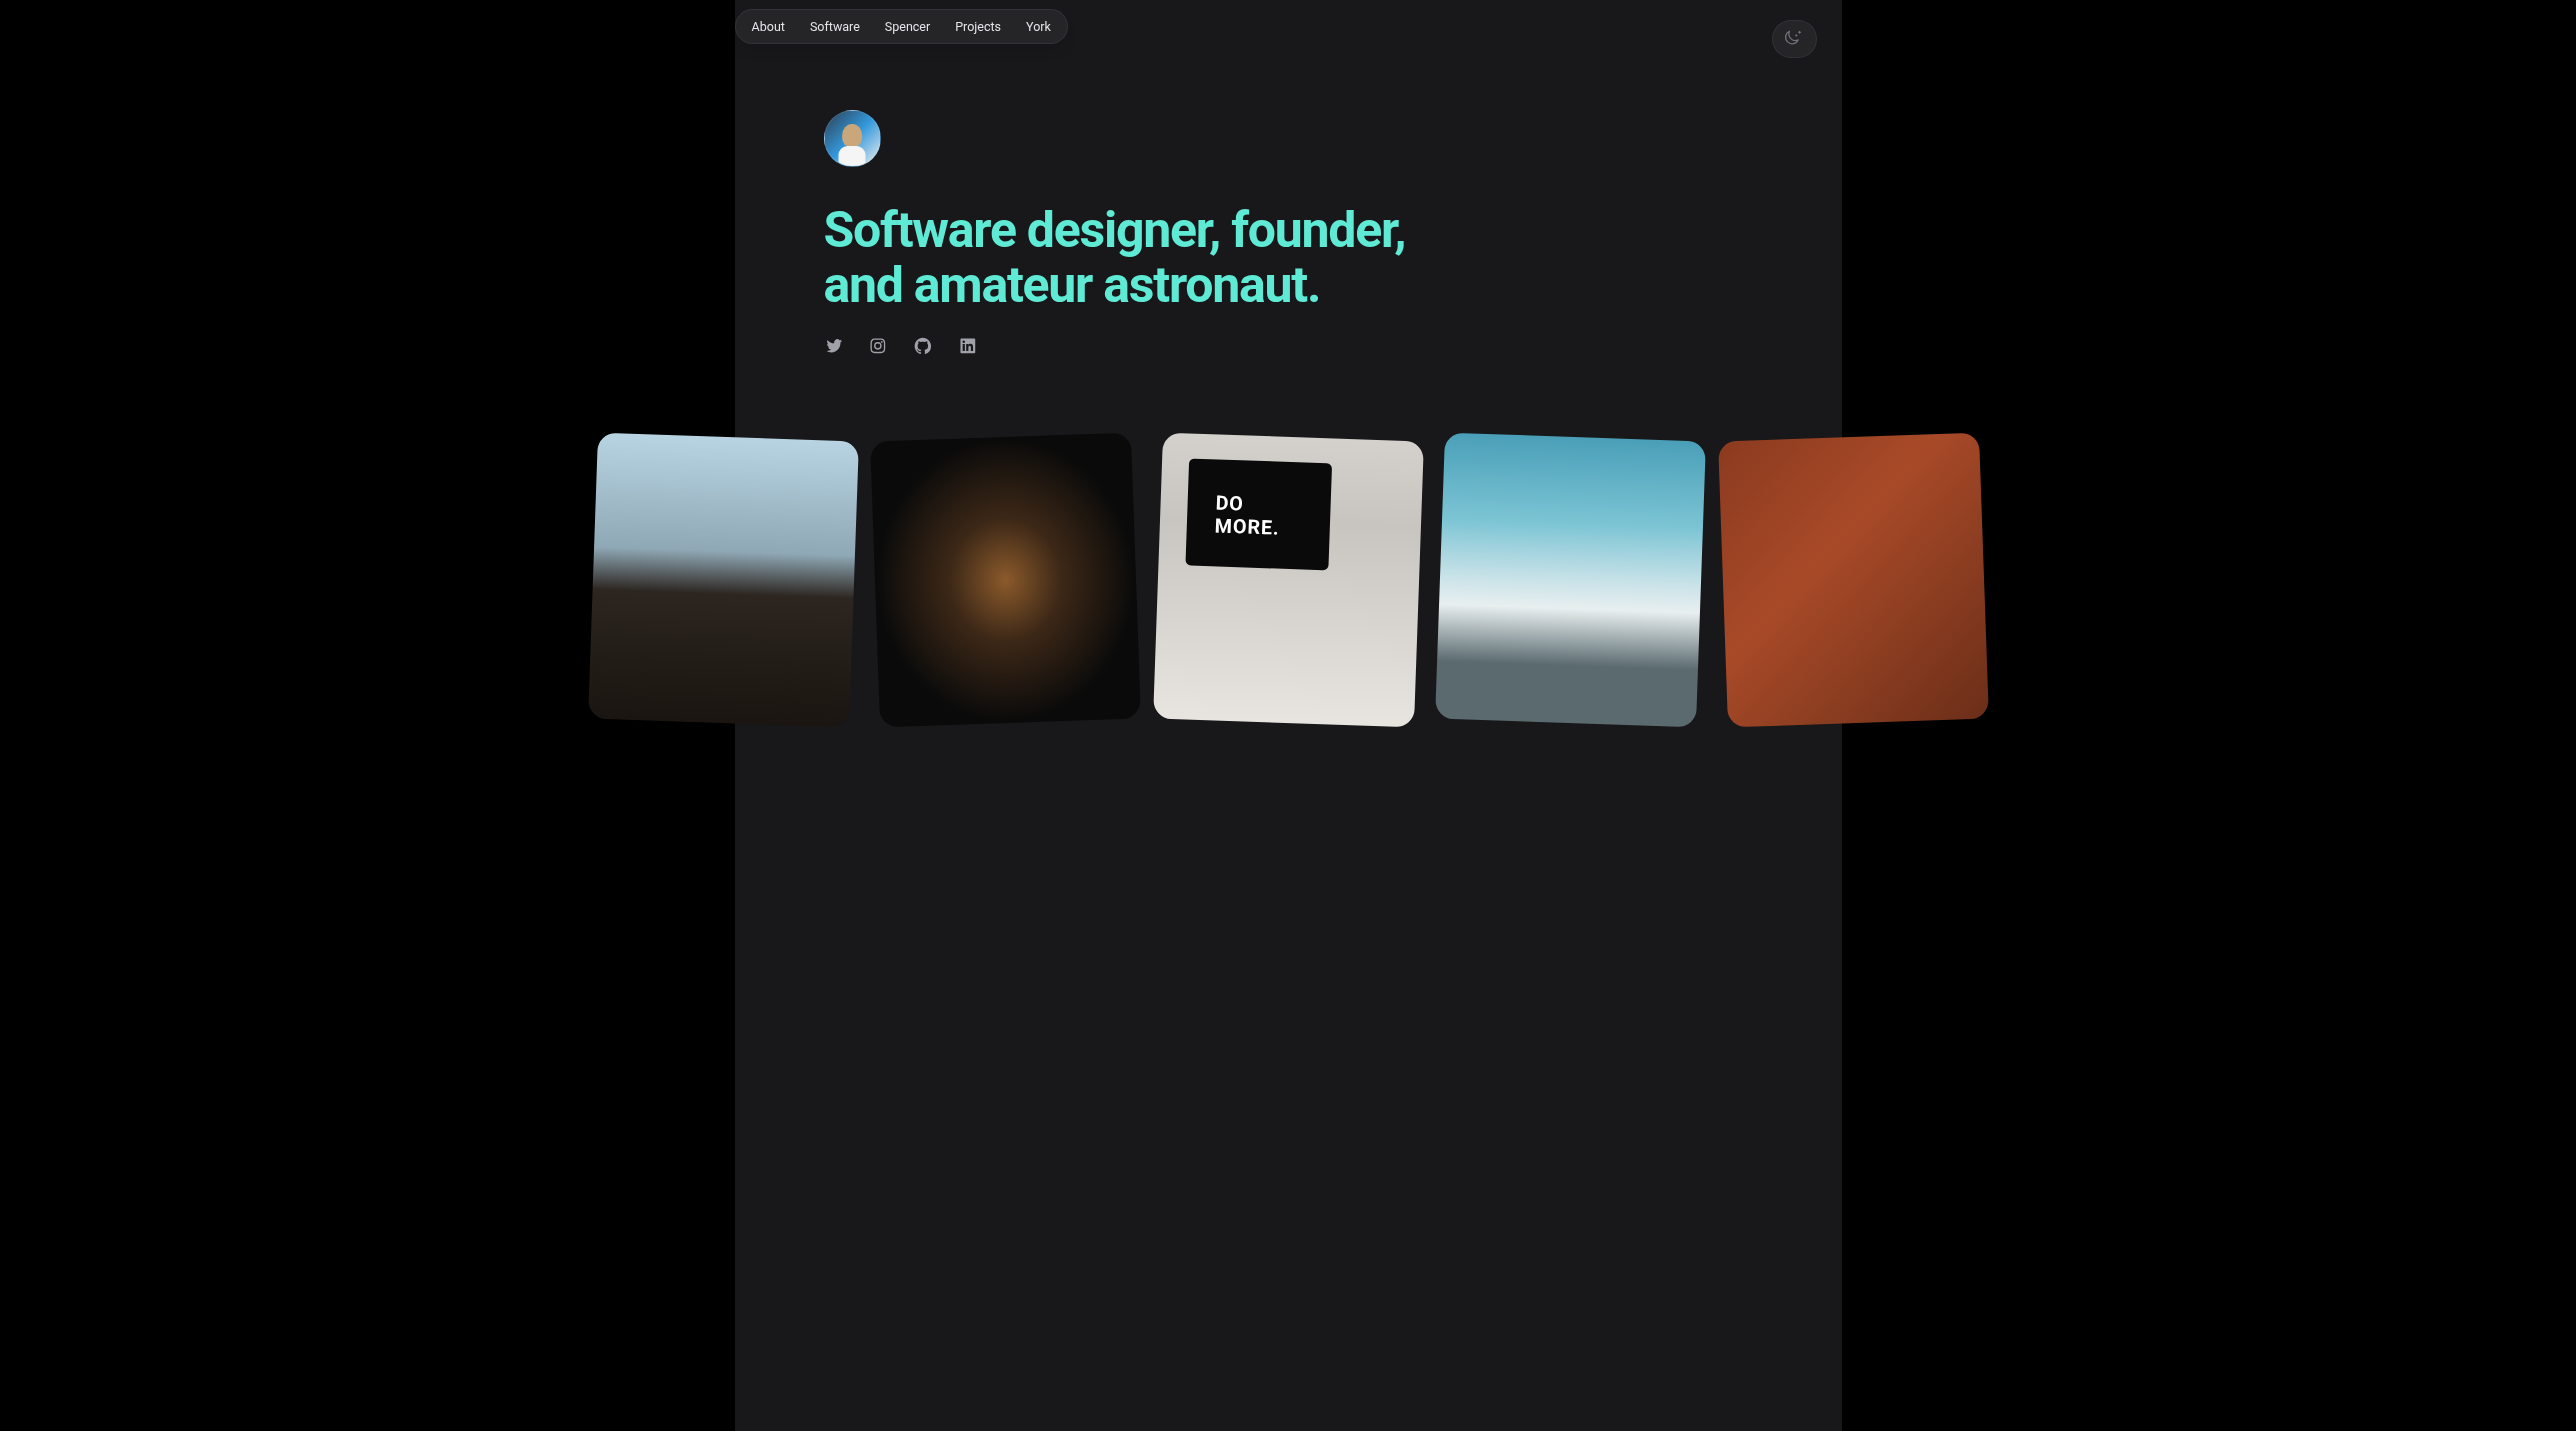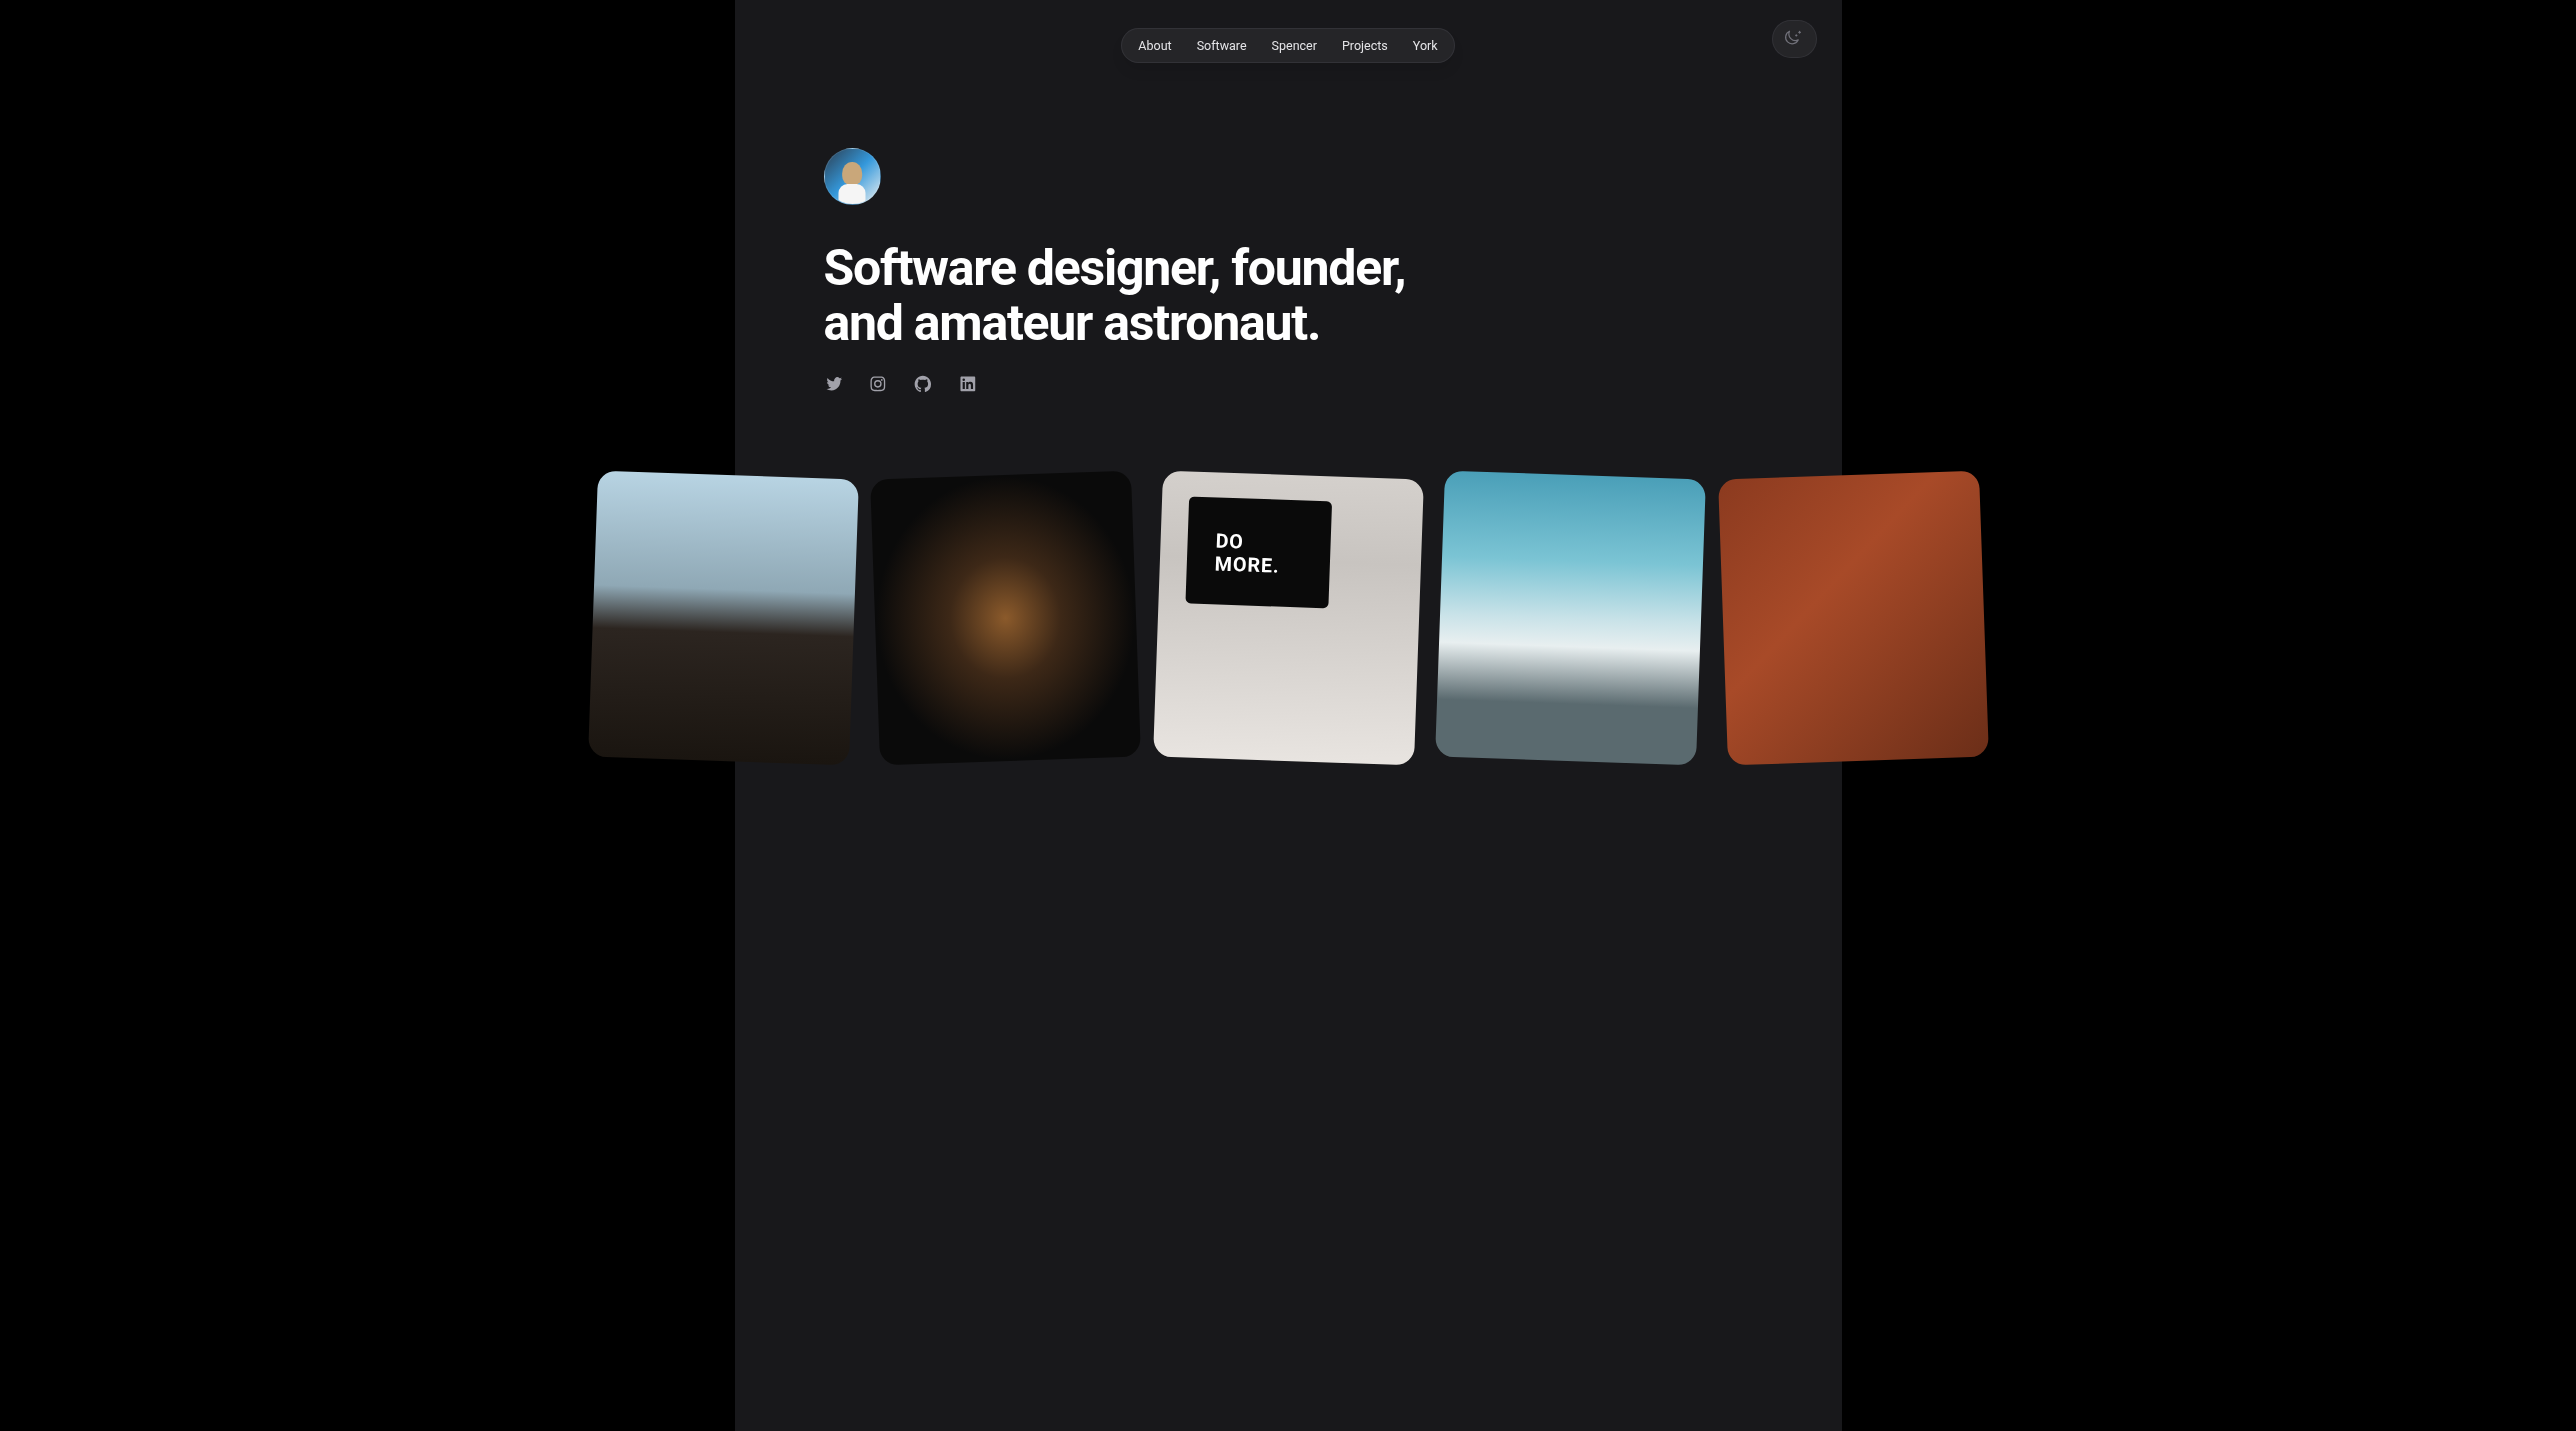--- a/index.html
+++ b/index.html
@@ -15,23 +15,23 @@
     }
     .page-bg {
       background: #18181b;
       max-width: 1107px;
       margin: 0 auto;
       min-height: 100vh;
       position: relative;
     }
     .header {
       display: flex;
-      justify-content: center;
+      justify-content: flex-start;
       align-items: center;
-      padding: 28px 0;
+      padding: 9px 0;
       position: relative;
     }
     .nav {
       background: rgba(39, 39, 42, 0.9);
       border: 0.9px solid rgba(63, 63, 70, 0.5);
       border-radius: 8944px;
       padding: 0 3.6px;
       display: flex;
       box-shadow: 0 9px 13.4px -2.7px rgba(0,0,0,0.1);
     }
@@ -94,21 +94,21 @@
       left: 50%;
       transform: translateX(-50%);
       width: 19.7px;
       height: 23px;
       background: #c9a77a;
       border-radius: 50% 50% 40% 40%;
     }
     .hero-title {
       font-size: 50px;
       font-weight: 700;
-      color: #ffffff;
+      color: #5eead4;
       letter-spacing: -0.025em;
       line-height: 1.1;
       max-width: 608px;
       margin-bottom: 23px;
     }
     .hero-desc {
       font-size: 14.3px;
       line-height: 1.75;
       color: #a1a1aa;
       max-width: 599px;

